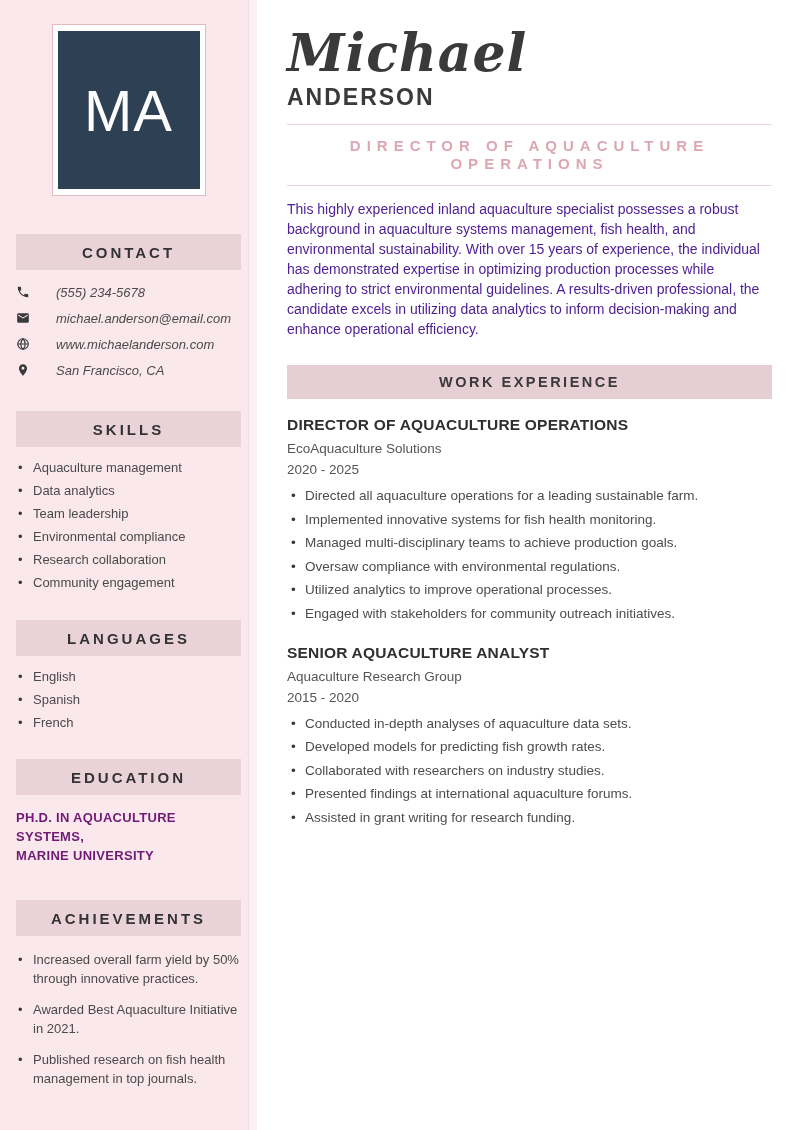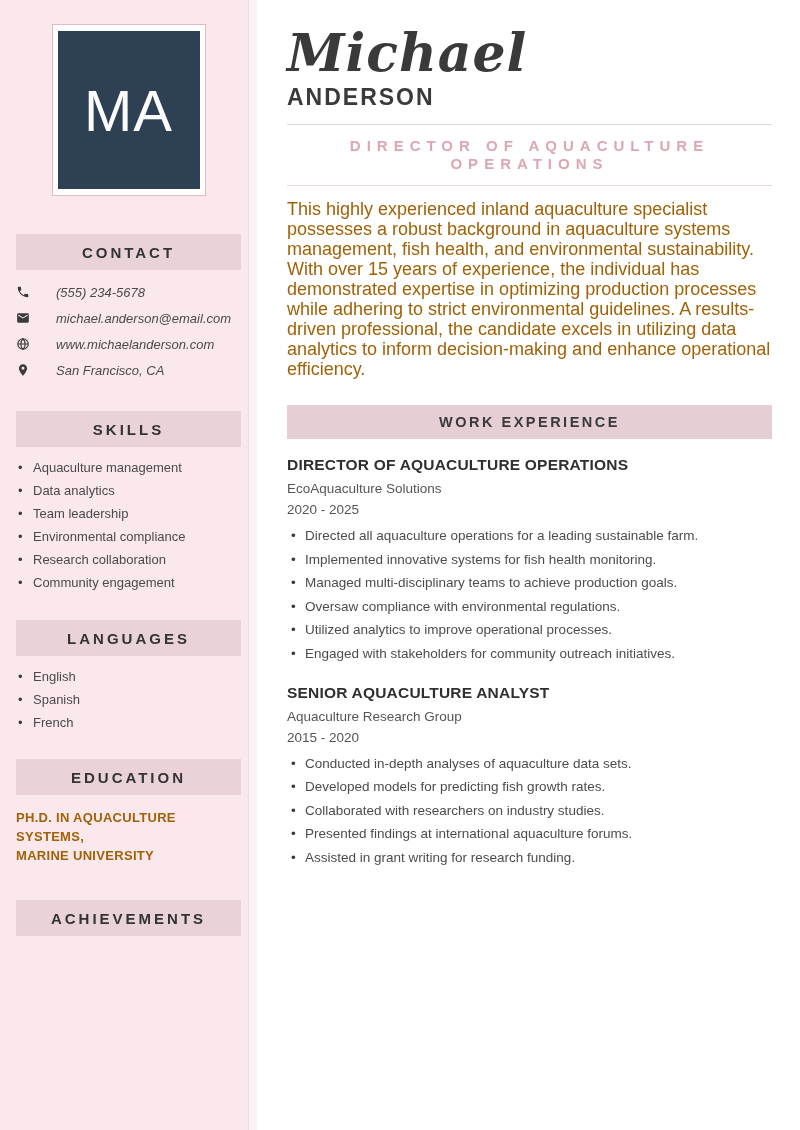--- a/index.html
+++ b/index.html
@@ -33,41 +33,41 @@
   }
   .contact-list { margin-top: 9px; }
   .contact-row { display: flex; align-items: center; gap: 26px; height: 26px; font-size: 13px; color: #4a4a4a; font-style: italic; }
   .contact-row svg { flex: 0 0 14px; }
   .side-band.skills-band { margin-top: 28px; }
   .side-list { list-style: none; margin-top: 9px; }
   .side-list li { position: relative; padding-left: 17px; line-height: 23px; font-size: 13px; color: #4a4a4a; }
   .side-list li::before { content: "•"; position: absolute; left: 2px; color: #3a3a3a; }
   .side-band.languages-band { margin-top: 26px; }
   .side-band.education-band { margin-top: 25px; }
-  .education-degree { margin-top: 13px; font-size: 13px; font-weight: bold; color: #a16207; line-height: 19px; letter-spacing: 0.3px; }
+  .education-degree { margin-top: 13px; font-size: 13px; font-weight: bold; color: #701a75; line-height: 19px; letter-spacing: 0.3px; }
   .side-band.achievements-band { margin-top: 35px; }
   .achievement-list { list-style: none; margin-top: 14px; }
   .achievement-list li { position: relative; padding-left: 17px; font-size: 13px; line-height: 19px; color: #4a4a4a; margin-bottom: 12px; }
   .achievement-list li::before { content: "•"; position: absolute; left: 2px; color: #3a3a3a; }
 
   
   .main { flex: 1; padding: 24px 28px 0 30px; }
   .name-first {
     font-family: "DejaVu Serif", serif; font-style: italic; font-weight: 600;
     font-size: 52px; line-height: 58px; color: #3a3a3a; letter-spacing: 1px;
   }
   .name-last {
     font-size: 23px; font-weight: bold; letter-spacing: 2px; color: #3a3a3a; margin-top: 2px;
   }
   .title-block {
     margin-top: 13px; border-top: 1px solid #ecd5da; border-bottom: 1px solid #ecd5da;
     padding: 12px 0; text-align: center;
   }
   .job-headline { font-size: 15px; font-weight: bold; letter-spacing: 6px; color: #dca6b2; }
-  .summary { margin-top: 13px; font-size: 18px; line-height: 20px; color: #a16207; }
+  .summary { margin-top: 13px; font-size: 14px; line-height: 20px; color: #4c1d95; }
   .work-band {
     margin-top: 26px; height: 34px; background: #e6ced5;
     display: flex; align-items: center; justify-content: center;
     font-size: 14.5px; font-weight: bold; letter-spacing: 2.5px; color: #3a3a3a;
   }
   .job { margin-top: 17px; }
   .job-title { font-size: 15.5px; font-weight: bold; color: #2f2f2f; letter-spacing: 0.2px; }
   .job-company { font-size: 13.5px; color: #555555; margin-top: 7px; }
   .job-dates { font-size: 13.5px; color: #555555; margin-top: 6px; }
   .job-bullets { list-style: none; margin-top: 10px; }
@@ -134,20 +134,25 @@
       <li>French</li>
     </ul>
 
     <div class="side-band education-band">EDUCATION</div>
     <div class="education-degree">
       <div>PH.D. IN AQUACULTURE SYSTEMS,</div>
       <div>MARINE UNIVERSITY</div>
     </div>
 
     <div class="side-band achievements-band">ACHIEVEMENTS</div>
+    <ul class="achievement-list">
+      <li>Increased overall farm yield by 50% through innovative practices.</li>
+      <li>Awarded Best Aquaculture Initiative in 2021.</li>
+      <li>Published research on fish health management in top journals.</li>
+    </ul>
   </aside>
 
   <main class="main">
 
     <div class="name-first">Michael</div>
     <div class="name-last">ANDERSON</div>
 
     <div class="title-block">
       <span class="job-headline">DIRECTOR OF AQUACULTURE OPERATIONS</span>
     </div>

